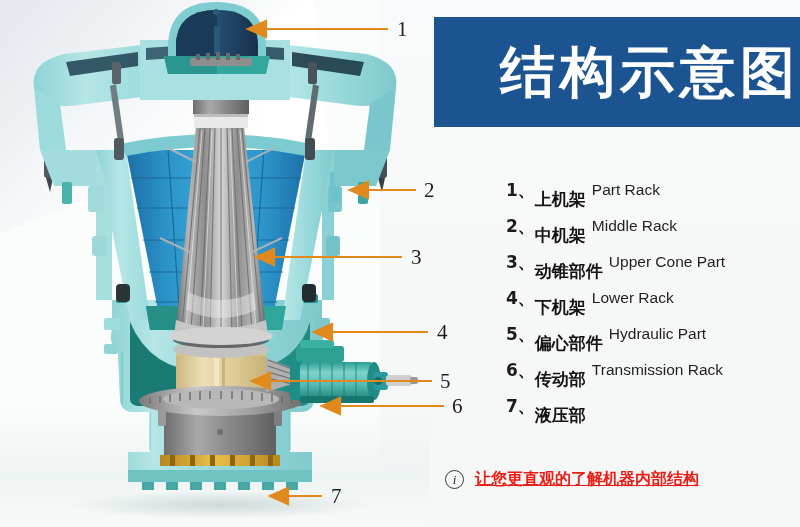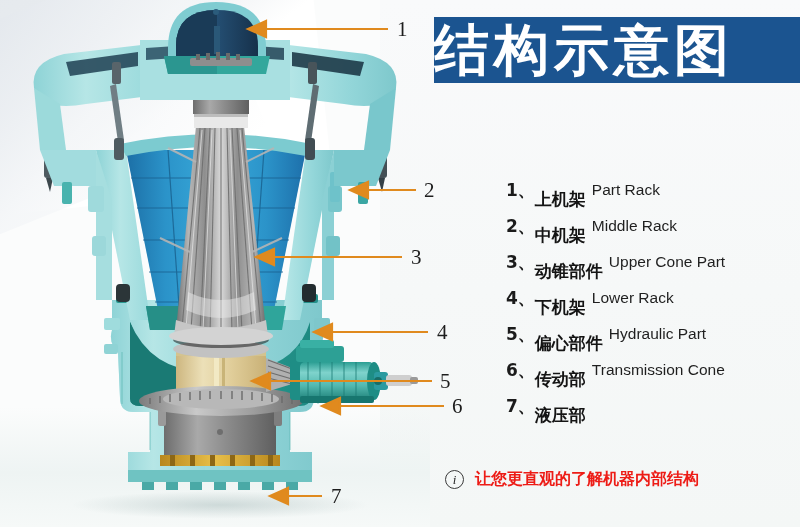--- a/index.html
+++ b/index.html
@@ -21,23 +21,23 @@
     transform:rotate(-22deg);opacity:.85;}
   .bg-rightwash{position:absolute;right:0;top:0;width:420px;height:527px;
     background:linear-gradient(180deg,#f9fafb 0%,#f6f8f8 55%,#f4f7f6 100%);}
   .bg-floor{position:absolute;left:0;bottom:0;width:430px;height:120px;
     background:linear-gradient(180deg,rgba(236,244,243,0) 0%,#eef4f3 55%,#f6f9f8 100%);}
   .bg-shadow{position:absolute;left:70px;bottom:8px;width:300px;height:28px;
     background:radial-gradient(ellipse at 50% 50%, rgba(120,150,150,.30) 0%, rgba(120,150,150,0) 70%);}
 
   
   .banner{
-    position:absolute;left:434px;top:17px;width:366px;height:66px;
+    position:absolute;left:434px;top:17px;width:366px;height:110px;
     background:#1b5490;
-    display:flex;align-items:center;justify-content:flex-start;
+    display:flex;align-items:center;justify-content:flex-end;
   }
   .banner-text{
     color:#ffffff;font-size:55px;font-weight:bold;letter-spacing:5px;
     line-height:1;white-space:nowrap;
     font-family:"DejaVu Sans","Liberation Sans",sans-serif;
   }
 
   
   .legend{position:absolute;left:506px;top:172px;width:292px;}
   .legend-row{height:36px;display:flex;align-items:center;white-space:nowrap;}
@@ -48,21 +48,21 @@
   .lg-en{font-size:15.5px;color:#1f1f1f;font-weight:400;
     font-family:"Liberation Sans",sans-serif;}
 
   
   .footer{position:absolute;left:445px;top:469px;display:flex;align-items:center;}
   .info-icon{width:19px;height:19px;border-radius:50%;border:1.6px solid #3a3a3a;
     display:flex;align-items:center;justify-content:center;
     font-size:13px;font-style:italic;color:#2a2a2a;font-family:"Liberation Serif",serif;
     line-height:1;flex:none;}
   .footer-text{font-size:16px;font-weight:bold;color:#ed1c16;margin-left:11px;
-    white-space:nowrap;font-family:"DejaVu Sans","Liberation Sans",sans-serif;}
+    white-space:nowrap;font-family:"DejaVu Sans","Liberation Sans",sans-serif;text-decoration:underline;}
 
   
   .callout-num{position:absolute;font-size:21px;color:#1d1d1d;
     font-family:"Liberation Serif","DejaVu Serif",serif;line-height:1;}
 
   
   #machine{position:absolute;left:0;top:0;width:430px;height:527px;}
   #arrows{position:absolute;left:0;top:0;width:800px;height:527px;pointer-events:none;}
 </style>
 </head>
@@ -455,21 +455,21 @@
       <span class="lg-en">Lower Rack</span>
     </div>
     <div class="legend-row">
       <span class="lg-num">5、</span>
       <span class="lg-cn">偏心部件</span>
       <span class="lg-en">Hydraulic Part</span>
     </div>
     <div class="legend-row">
       <span class="lg-num">6、</span>
       <span class="lg-cn">传动部</span>
-      <span class="lg-en">Transmission Cone</span>
+      <span class="lg-en">Transmission Rack</span>
     </div>
     <div class="legend-row">
       <span class="lg-num">7、</span>
       <span class="lg-cn">液压部</span>
     </div>
   </div>
 
   <div class="footer">
     <span class="info-icon">i</span>
     <span class="footer-text">让您更直观的了解机器内部结构</span>

